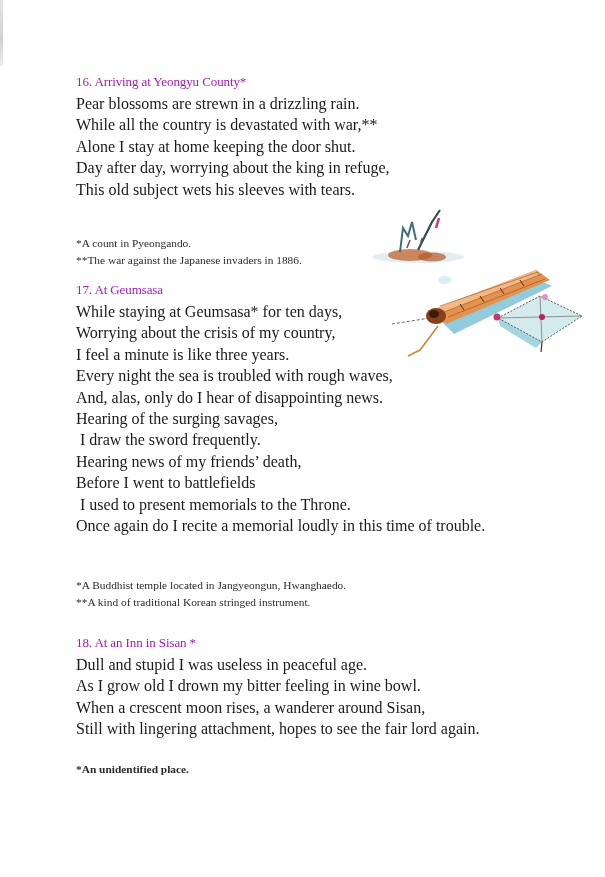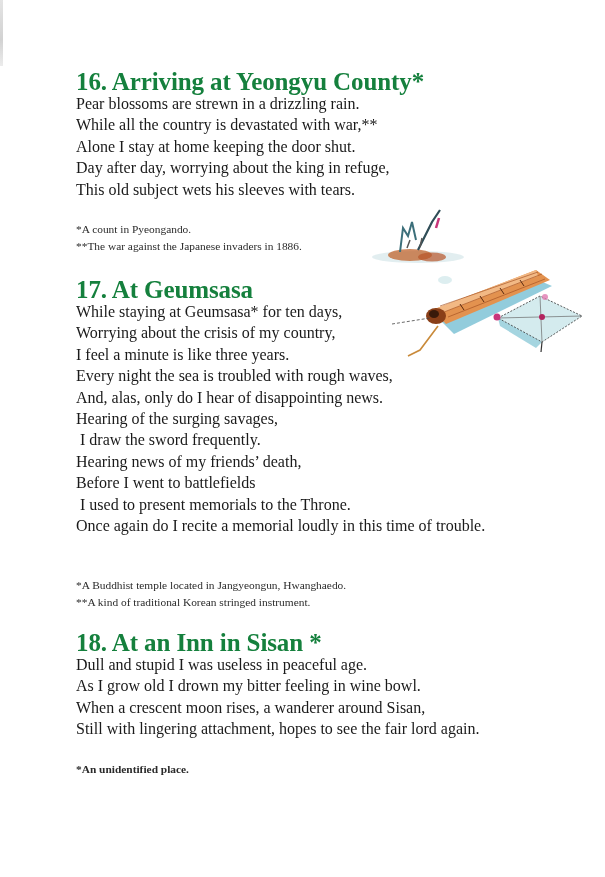--- a/index.html
+++ b/index.html
@@ -28,46 +28,45 @@
       left: 76px;
       top: 0;
       width: 500px;
     }
     .section {
       position: absolute;
       left: 0;
       width: 520px;
     }
     .title {
-      font-size: 25px;
+      font-size: 13px;
       line-height: 22px;
       letter-spacing: -0.1px;
       white-space: nowrap;
-      color: #15803d;
-      font-weight: bold;
+      color: #a21caf;
     }
     .line {
       font-size: 16px;
       line-height: 21.4px;
       white-space: pre;
       color: #1a1a1a;
     }
     .notes {
       position: absolute;
       left: 0;
       width: 420px;
     }
     .note {
       font-size: 11.4px;
       line-height: 17.4px;
       white-space: pre;
       color: #2a2a2a;
     }
     #sec16 { top: 71px; }
-    #notes16 { top: 221px; }
+    #notes16 { top: 235px; }
     #sec17 { top: 279px; }
     #notes17 { top: 577px; }
     #sec18 { top: 632px; }
     #notes18 { top: 761px; font-weight: bold; }
     .illustration {
       position: absolute;
       left: 360px;
       top: 200px;
       width: 240px;
       height: 160px;

